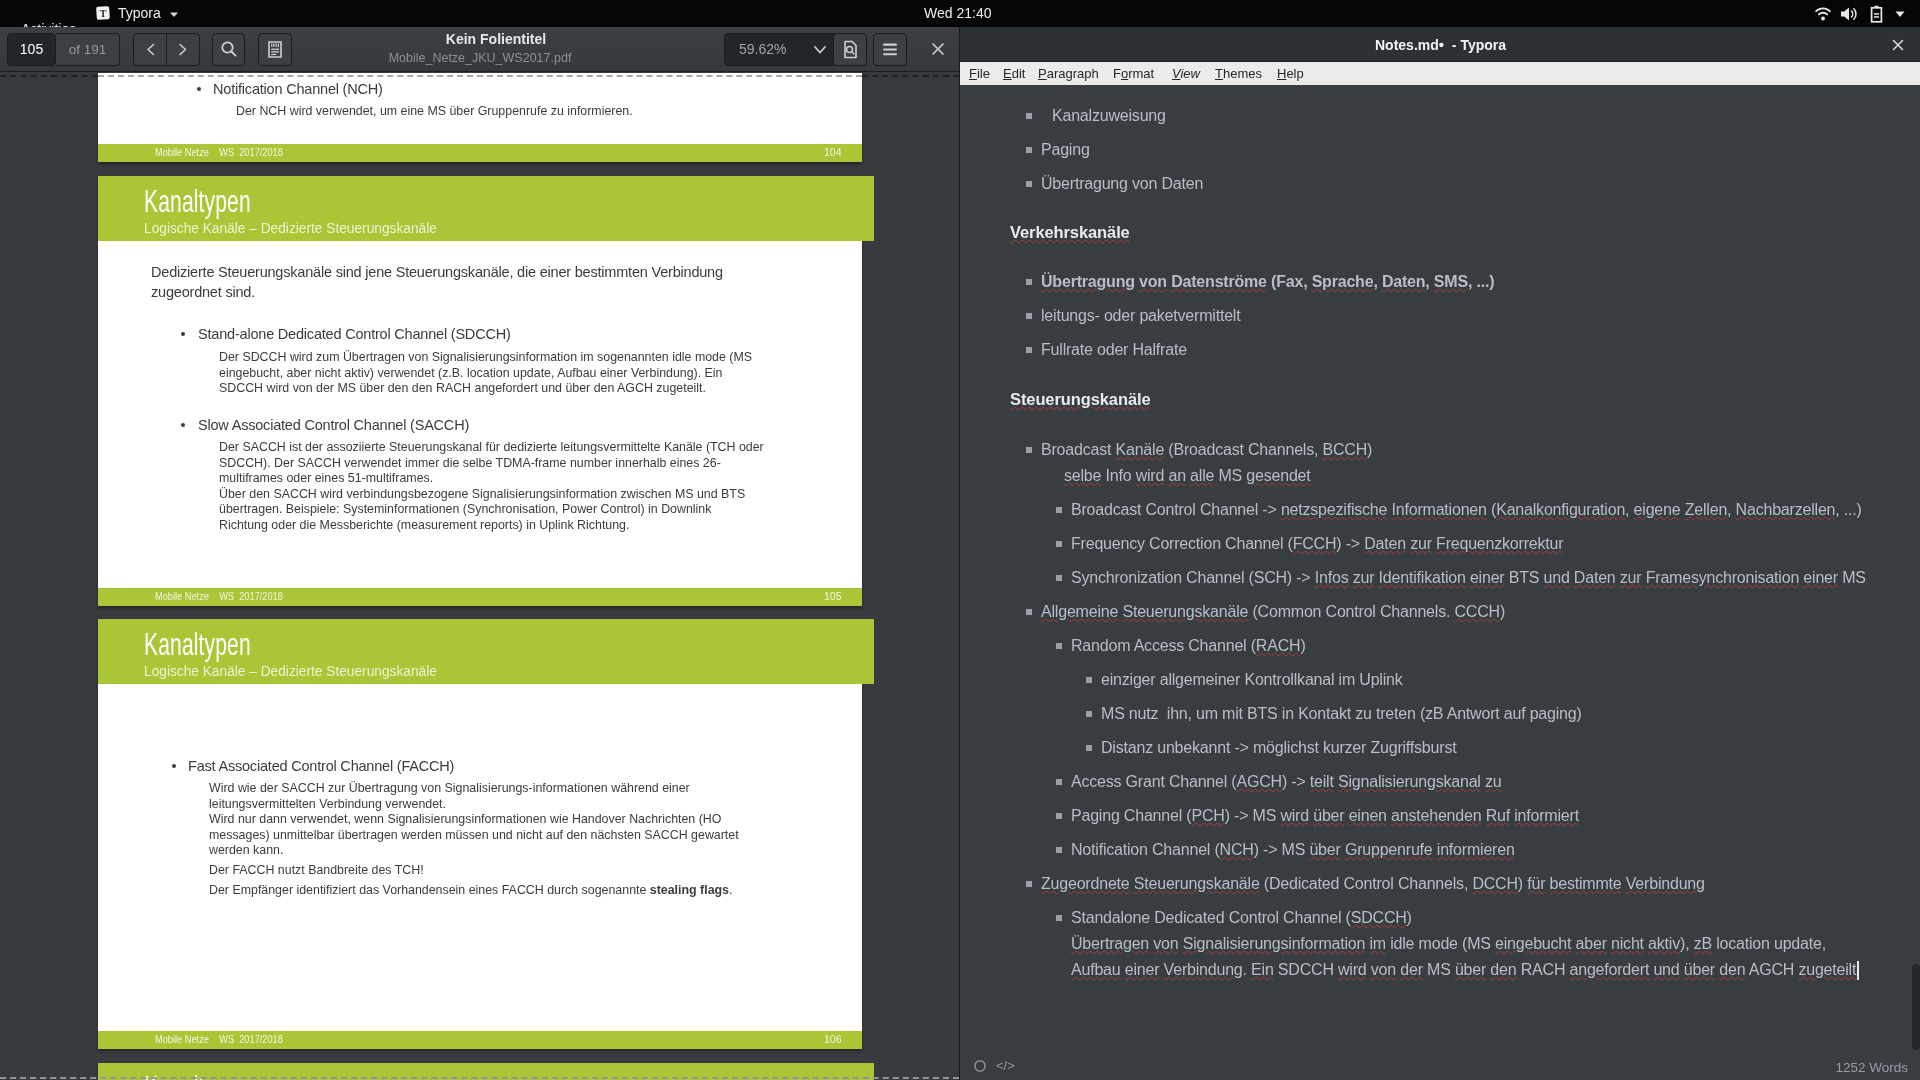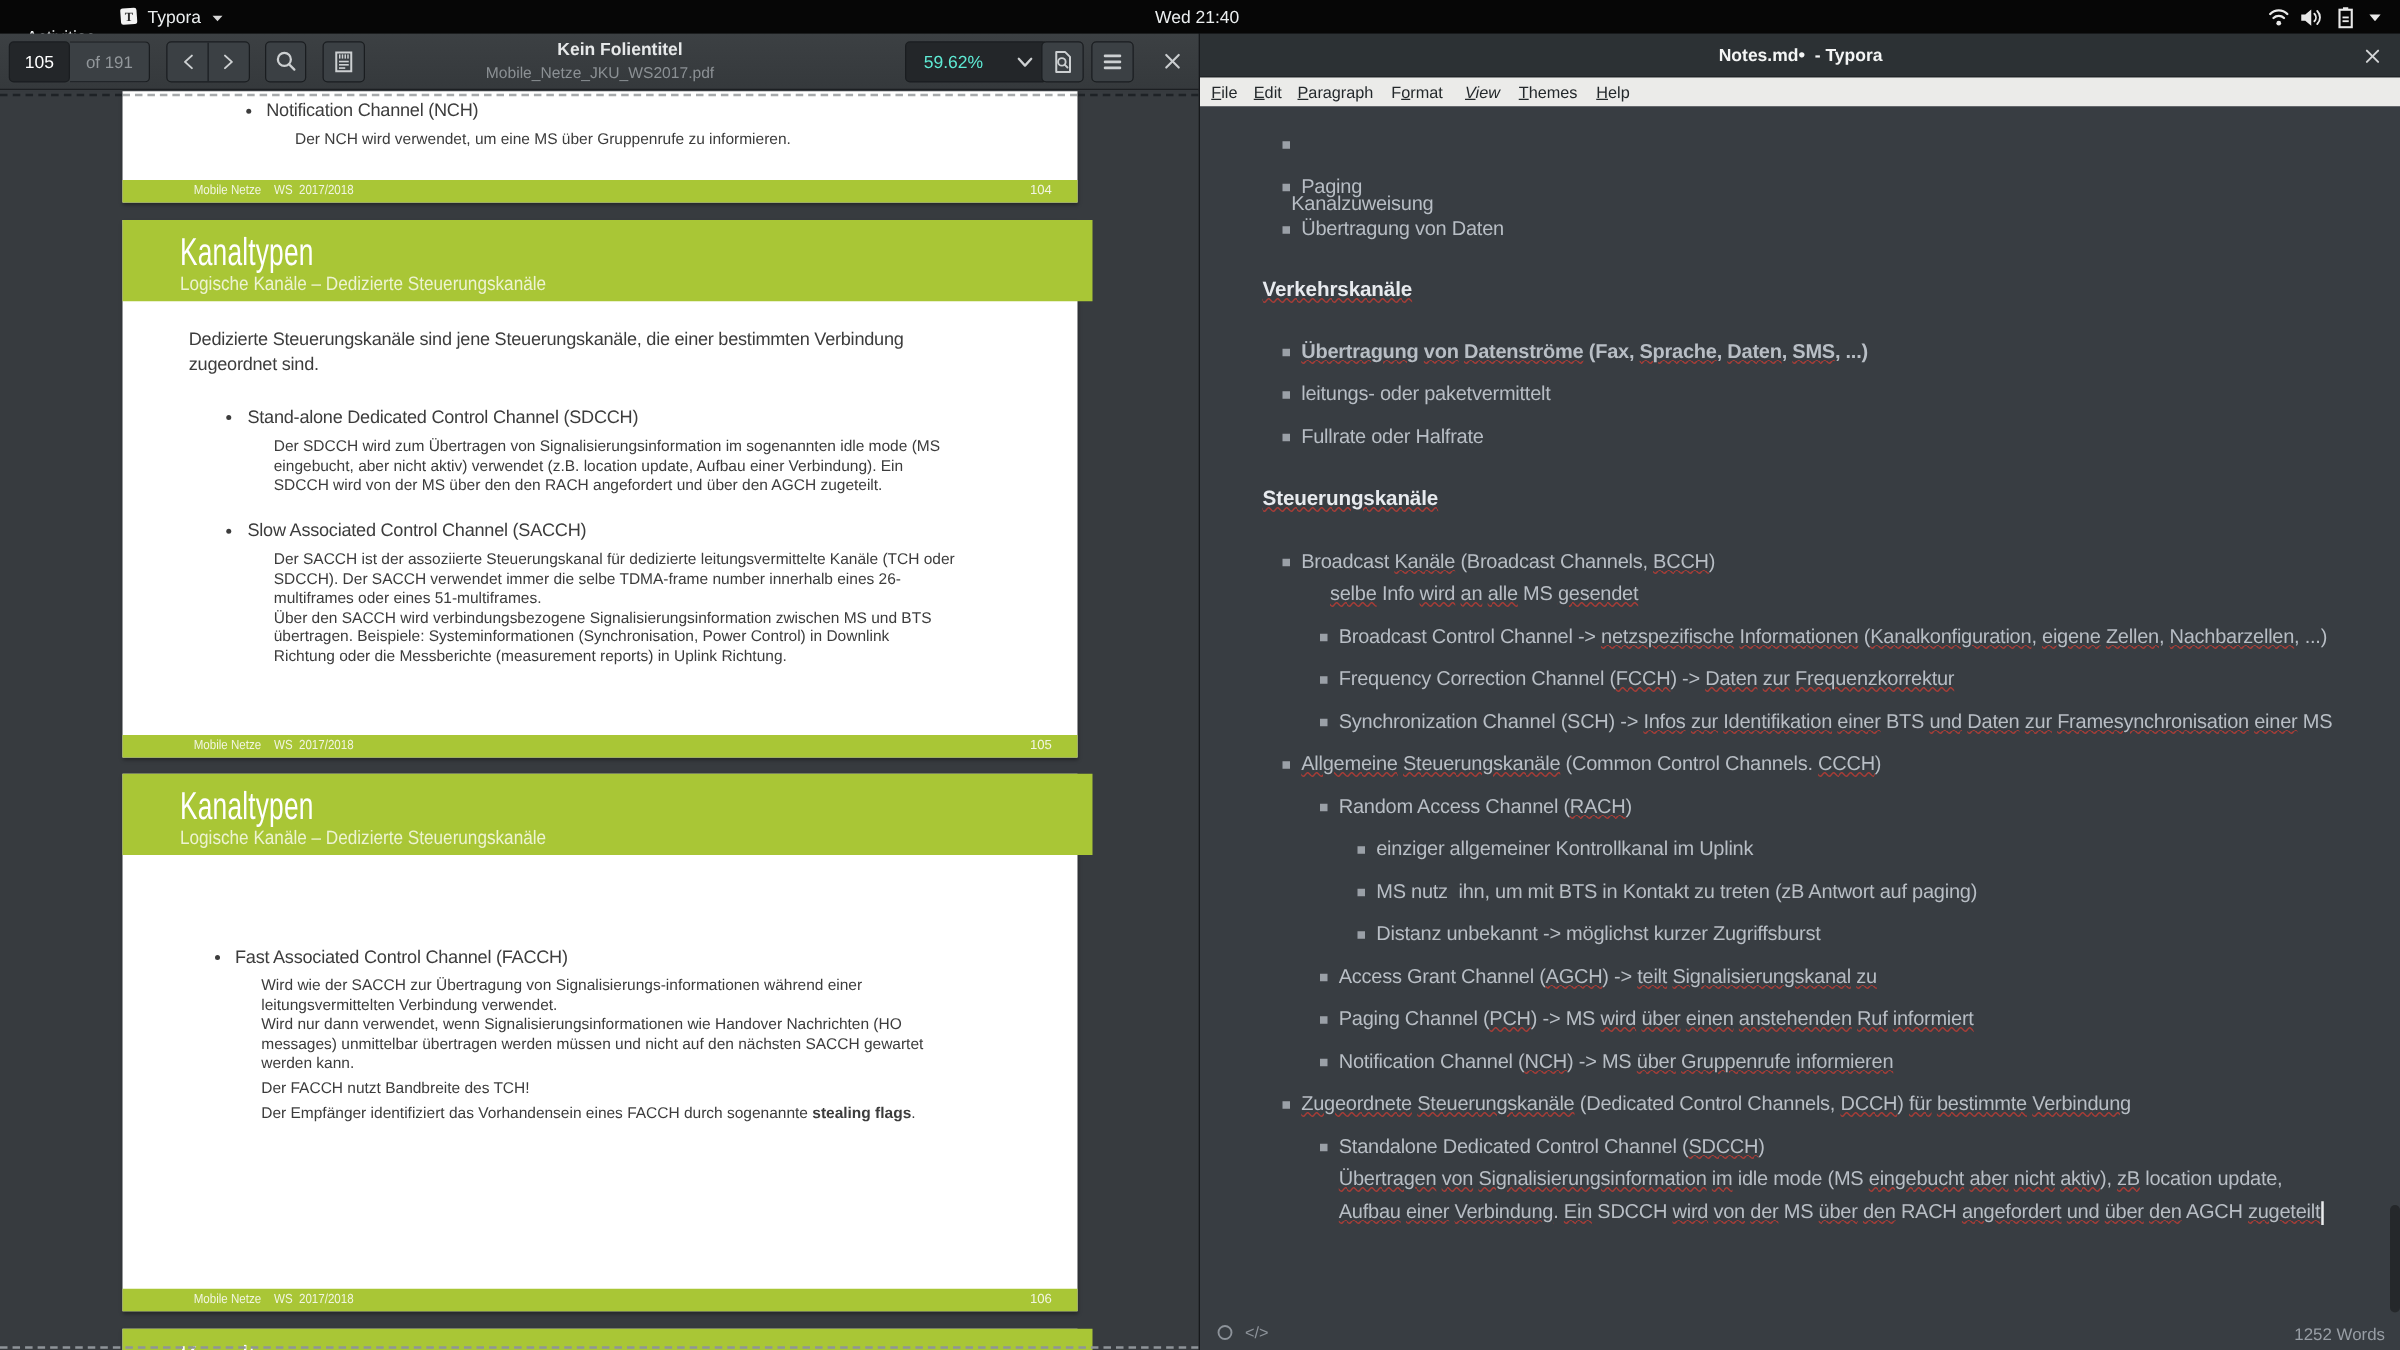--- a/index.html
+++ b/index.html
@@ -112,21 +112,21 @@
             <rect x="16.6" y="9.5" width="1.2" height="3.4"></rect>
             <rect x="18.8" y="9.5" width="1.2" height="3.4"></rect>
             <rect x="12.2" y="14.6" width="7.8" height="1.3"></rect>
             <rect x="12.2" y="17.2" width="7.8" height="1.3"></rect>
             <rect x="12.2" y="19.8" width="5" height="1.3"></rect>
           </g>
         </svg>
     </div>
     <div style="position:absolute; left:346px; top:4px; width:300px; text-align:center; color:#e6e8e9; font-weight:bold; font-size:14px;">Kein Folientitel</div>
     <div style="position:absolute; left:330px; top:24px; width:300px; text-align:center; color:#8b9094; font-size:12.5px;">Mobile_Netze_JKU_WS2017.pdf</div>
-    <div class="evbtn evdark" style="left:724px; width:114px; color:#5eead4; font-size:14px; line-height:31px;"><span style="margin-left:14px;">59.62%</span>
+    <div class="evbtn evdark" style="left:724px; width:114px; color:#a3a3a3; font-size:14px; line-height:31px;"><span style="margin-left:14px;">59.62%</span>
       <svg width="14" height="10" viewBox="0 0 14 10" style="position:absolute; right:10px; top:11px;">
           <path d="M2 2 L7 7.5 L12 2" fill="none" stroke="#cdd0d2" stroke-width="1.8" stroke-linecap="round" stroke-linejoin="round"></path>
         </svg>
     </div>
     <div class="evbtn" style="left:833px; width:34px;">
       <svg width="32" height="31" viewBox="0 0 32 31">
           <path d="M11 7.5 h7 l4 4 v12 h-11 z" fill="none" stroke="#cdd0d2" stroke-width="1.6" stroke-linejoin="round"></path>
           <circle cx="15.5" cy="15.5" r="3" fill="none" stroke="#cdd0d2" stroke-width="1.5"></circle>
           <line x1="17.7" y1="17.7" x2="20" y2="20" stroke="#cdd0d2" stroke-width="1.5" stroke-linecap="round"></line>
         </svg>
@@ -221,21 +221,21 @@
     <span style="left:9px;"><u>F</u>ile</span>
     <span style="left:43px;"><u>E</u>dit</span>
     <span style="left:78px;"><u>P</u>aragraph</span>
     <span style="left:153px;">F<u>o</u>rmat</span>
     <span style="left:212px;font-style:italic;"><u>V</u>iew</span>
     <span style="left:255px;"><u>T</u>hemes</span>
     <span style="left:317px;"><u>H</u>elp</span>
   </div>
   <div id="ty-content">
     <div class="sq" style="left:66px; top:27px;"></div>
-    <div class="ln" style="left:73px; top:17px;margin-top:48px;">Kanalzuweisung</div>
+    <div class="ln" style="left:92px; top:17px;">Kanalzuweisung</div>
     <div class="sq" style="left:66px; top:61px;"></div>
     <div class="ln" style="left:81px; top:51px;">Paging</div>
     <div class="sq" style="left:66px; top:95px;"></div>
     <div class="ln" style="left:81px; top:85px;">Übertragung von Daten</div>
     <div class="hd" style="left:50px; top:133px;"><span class="m">Verkehrskanäle</span></div>
     <div class="sq" style="left:66px; top:193px;"></div>
     <div class="ln" style="left:81px; top:183px;font-weight:bold;"><span class="m">Übertragung</span> <span class="m">von</span> <span class="m">Datenströme</span> (Fax, <span class="m">Sprache</span>, <span class="m">Daten</span>, <span class="m">SMS</span>, ...)</div>
     <div class="sq" style="left:66px; top:227px;"></div>
     <div class="ln" style="left:81px; top:217px;">leitungs- oder paketvermittelt</div>
     <div class="sq" style="left:66px; top:261px;"></div>

